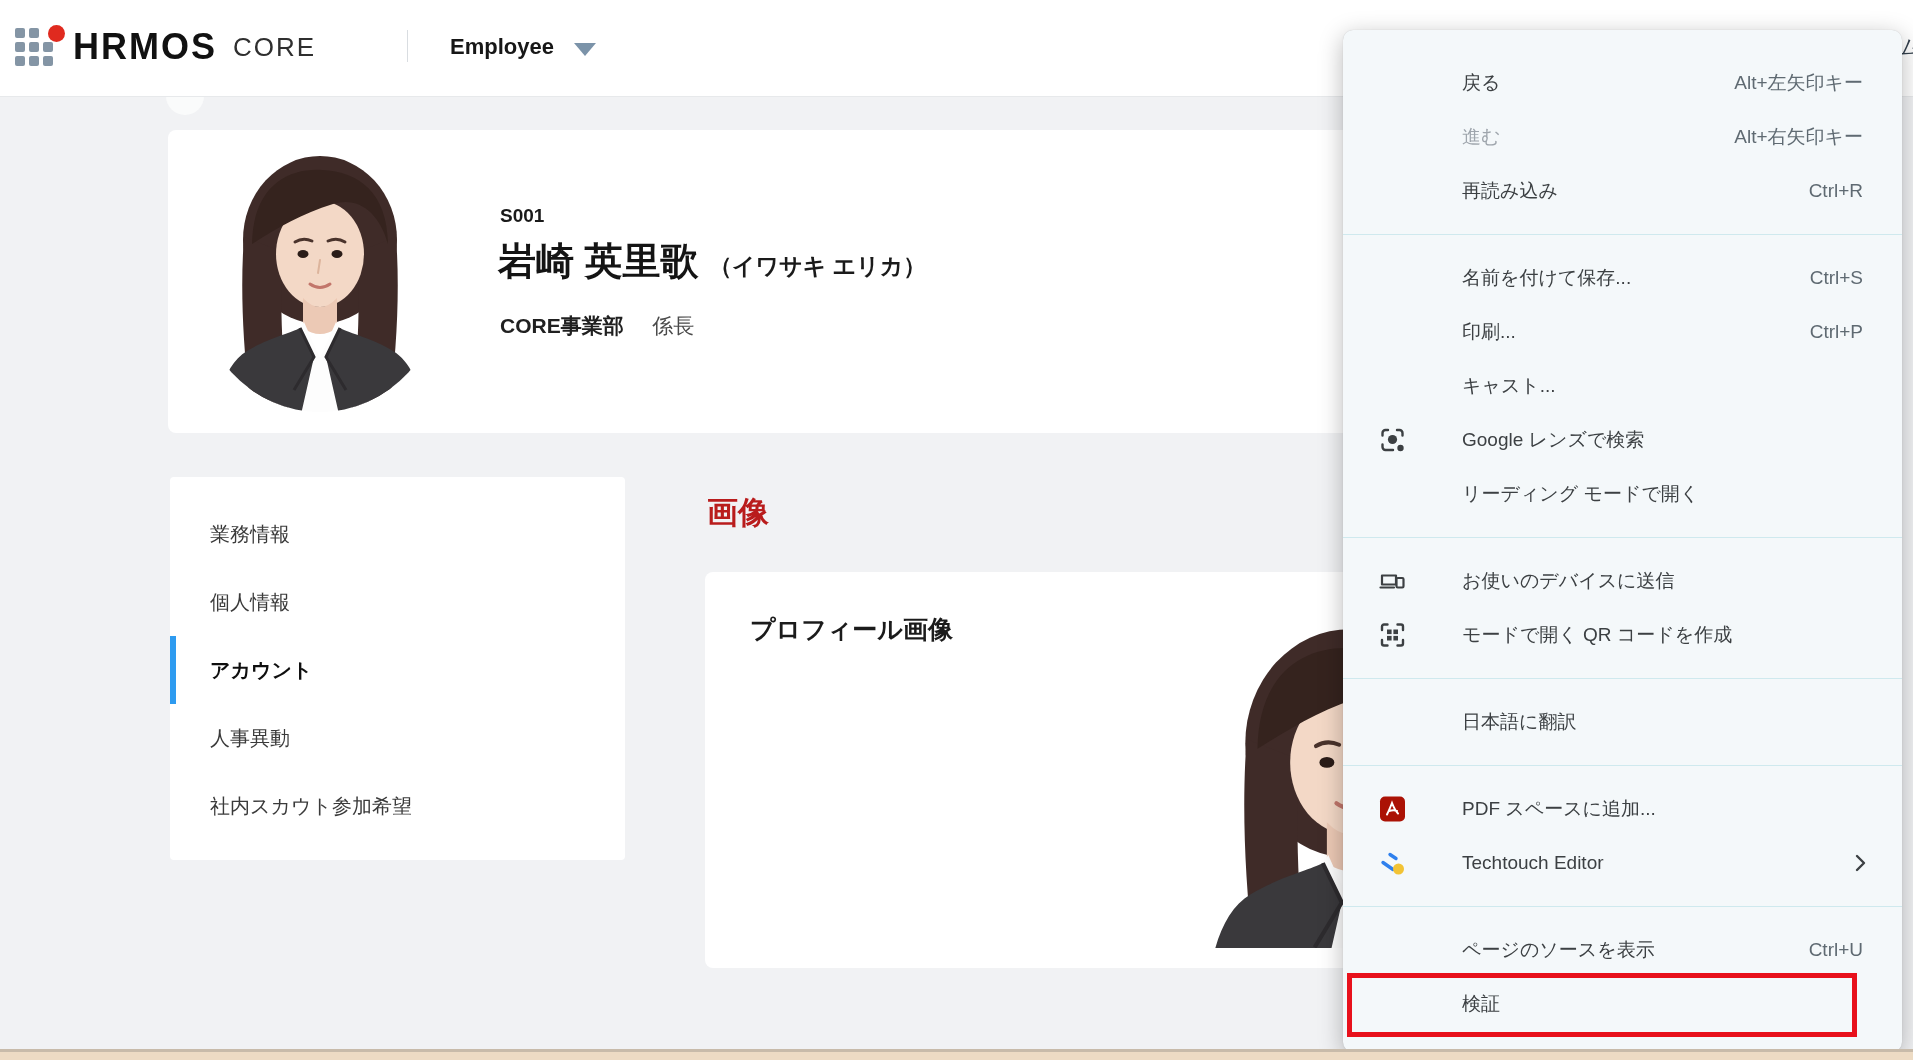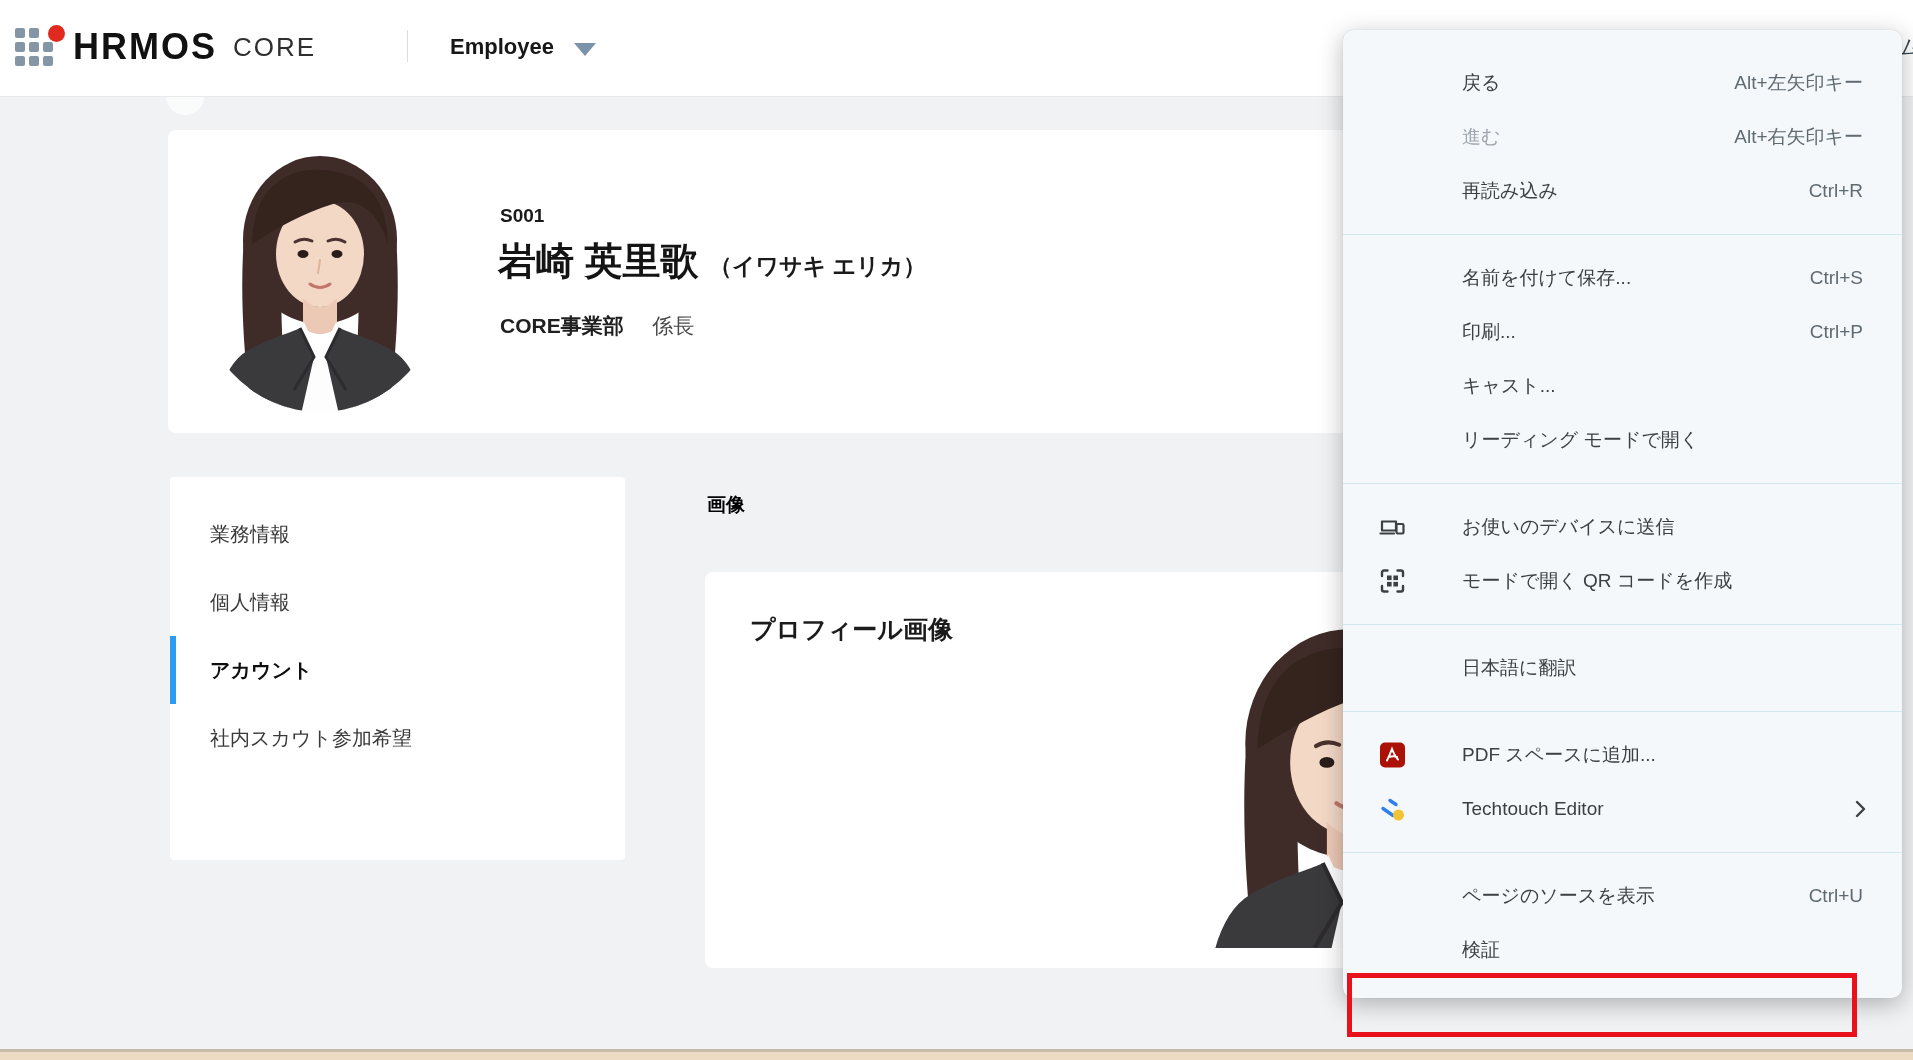--- a/index.html
+++ b/index.html
@@ -38,21 +38,21 @@
   .p-dept{font-size:21px;font-weight:bold;color:#202020;}
   .p-title{font-size:21px;color:#4a4a4a;margin-left:24px;}
 
   
   .side-card{position:absolute;left:170px;top:477px;width:455px;height:383px;background:var(--card);border-radius:4px;padding-top:23px;z-index:1;}
   .side-item{position:relative;height:68px;line-height:68px;padding-left:40px;font-size:20px;color:#3a3a3a;cursor:pointer;}
   .side-item.active{font-weight:bold;color:#0e0e0e;}
   .side-item.active .bar{position:absolute;left:0;top:0;width:6px;height:68px;background:var(--accent);}
 
   
-  .section-heading{position:absolute;left:707px;top:492px;font-size:19px;font-weight:bold;color:#000000;z-index:1;}
+  .section-heading{position:absolute;left:707px;top:492px;font-size:31px;font-weight:bold;color:#b91c1c;z-index:1;}
   .main-card{position:absolute;left:705px;top:572px;width:1140px;height:396px;background:var(--card);border-radius:8px;z-index:1;}
   .card-label{position:absolute;left:45px;top:41px;font-size:25px;font-weight:bold;color:#1b1b1b;}
   .photo-large{position:absolute;left:475px;top:38px;width:340px;height:338px;overflow:hidden;}
 
   
   .ctx-menu{position:absolute;left:1343px;top:30px;width:559px;background:var(--menu-bg);border-radius:10px;
     box-shadow:0 6px 24px rgba(0,0,0,.28), 0 0 1px rgba(0,0,0,.2);padding:26px 0 21px 0;z-index:10;}
   .mi{position:relative;height:54px;display:flex;align-items:center;cursor:pointer;}
   .mi .mlabel{margin-left:119px;font-size:19px;color:var(--ink-soft);white-space:nowrap;}
   .mi.disabled .mlabel{color:var(--disabled);}
@@ -136,20 +136,21 @@
   <div class="p-dept-row">
     <span class="p-dept">CORE事業部</span>
     <span class="p-title">係長</span>
   </div>
 </div>
 
 <div class="side-card">
   <div class="side-item"><span>業務情報</span></div>
   <div class="side-item"><span>個人情報</span></div>
   <div class="side-item active"><span class="bar"></span><span>アカウント</span></div>
+  <div class="side-item"><span>人事異動</span></div>
   <div class="side-item"><span>社内スカウト参加希望</span></div>
 </div>
 
 <div class="section-heading">画像</div>
 <div class="main-card">
   <div class="card-label">プロフィール画像</div>
   <div class="photo-large">
     <svg width="340" height="449" viewBox="0 0 250 330">
         <use href="#portrait"></use>
       </svg>
@@ -178,20 +179,30 @@
     <span class="mshortcut">Ctrl+S</span>
   </div>
   <div class="mi">
     <span class="mlabel">印刷...</span>
     <span class="mshortcut">Ctrl+P</span>
   </div>
   <div class="mi">
     <span class="mlabel">キャスト...</span>
   </div>
   <div class="mi">
+    <span class="micon">
+      <svg width="27" height="27" viewBox="0 0 27 27">
+        <path d="M9,3.5 H6.5 A3,3 0 0 0 3.5,6.5 V9 M18,3.5 H20.5 A3,3 0 0 1 23.5,6.5 V9 M3.5,18 V20.5 A3,3 0 0 0 6.5,23.5 H14" stroke="#3c4043" stroke-width="2.4" fill="none" stroke-linecap="round"></path>
+        <circle cx="13.5" cy="13" r="4.6" fill="#3c4043"></circle>
+        <circle cx="21.5" cy="21.5" r="3.2" fill="#3c4043"></circle>
+      </svg>
+    </span>
+    <span class="mlabel">Google レンズで検索</span>
+  </div>
+  <div class="mi">
     <span class="mlabel">リーディング モードで開く</span>
   </div>
 
   <div class="msep"></div>
 
   <div class="mi">
     <span class="micon">
       <svg width="27" height="27" viewBox="0 0 27 27">
         <path d="M3,8 H17 V17 H3 Z" stroke="#3c4043" stroke-width="2.2" fill="none" stroke-linejoin="round"></path>
         <path d="M1.5,20 H15" stroke="#3c4043" stroke-width="2.2" stroke-linecap="round"></path>

